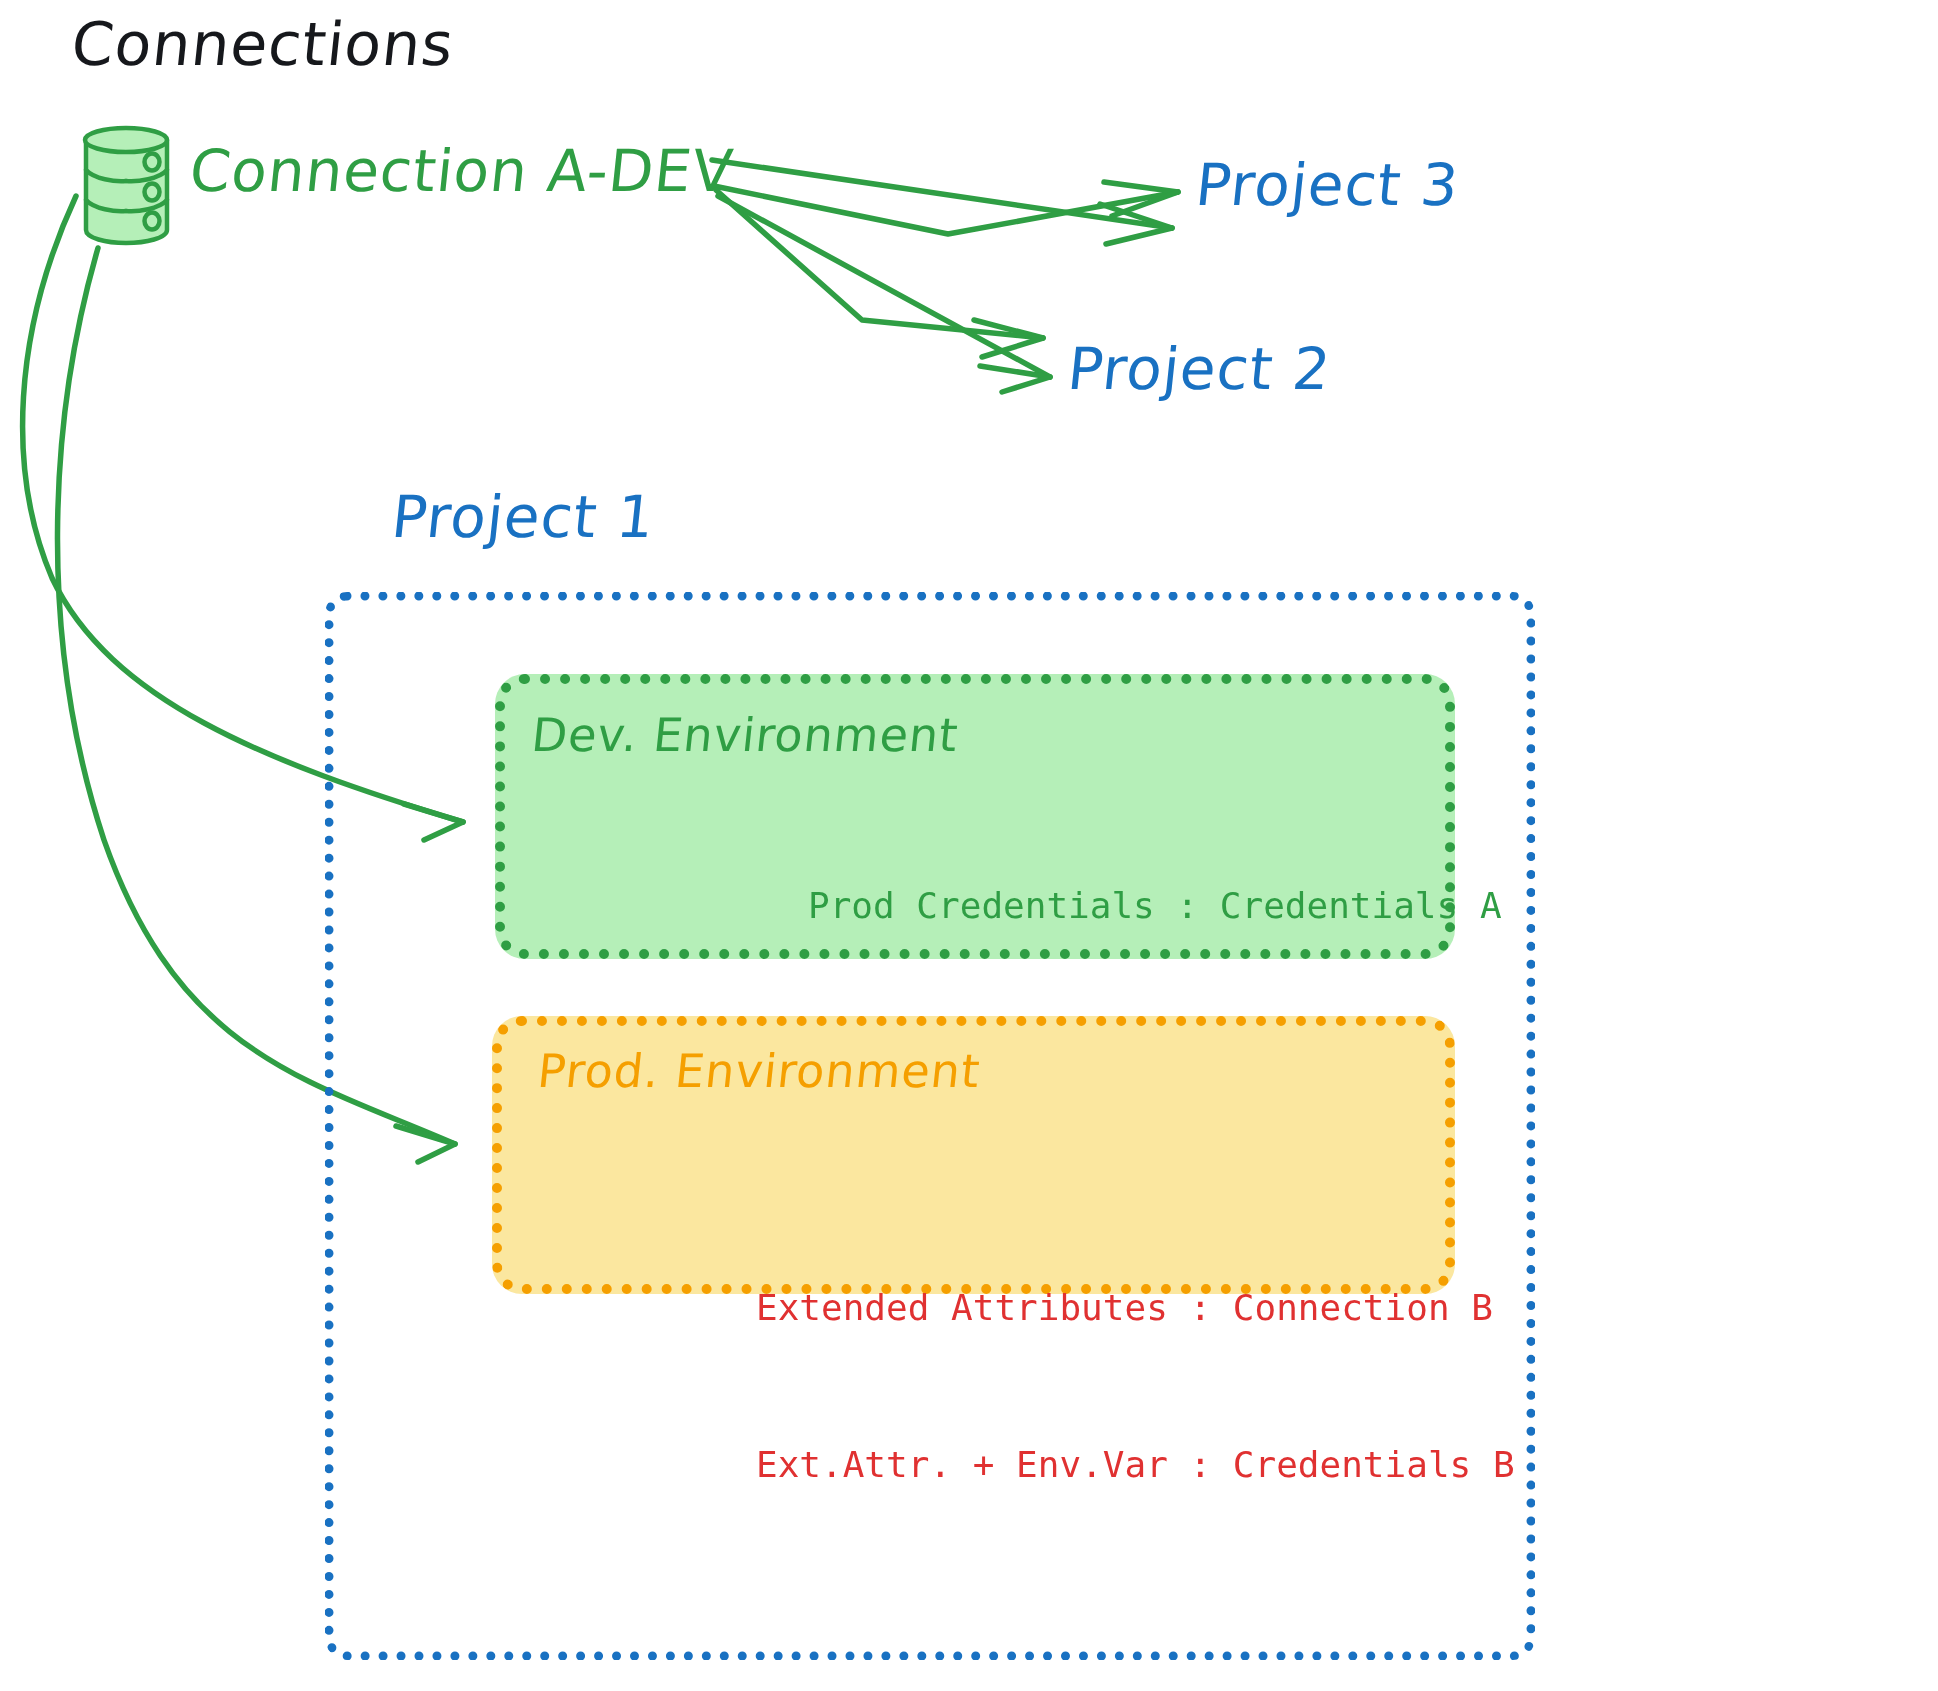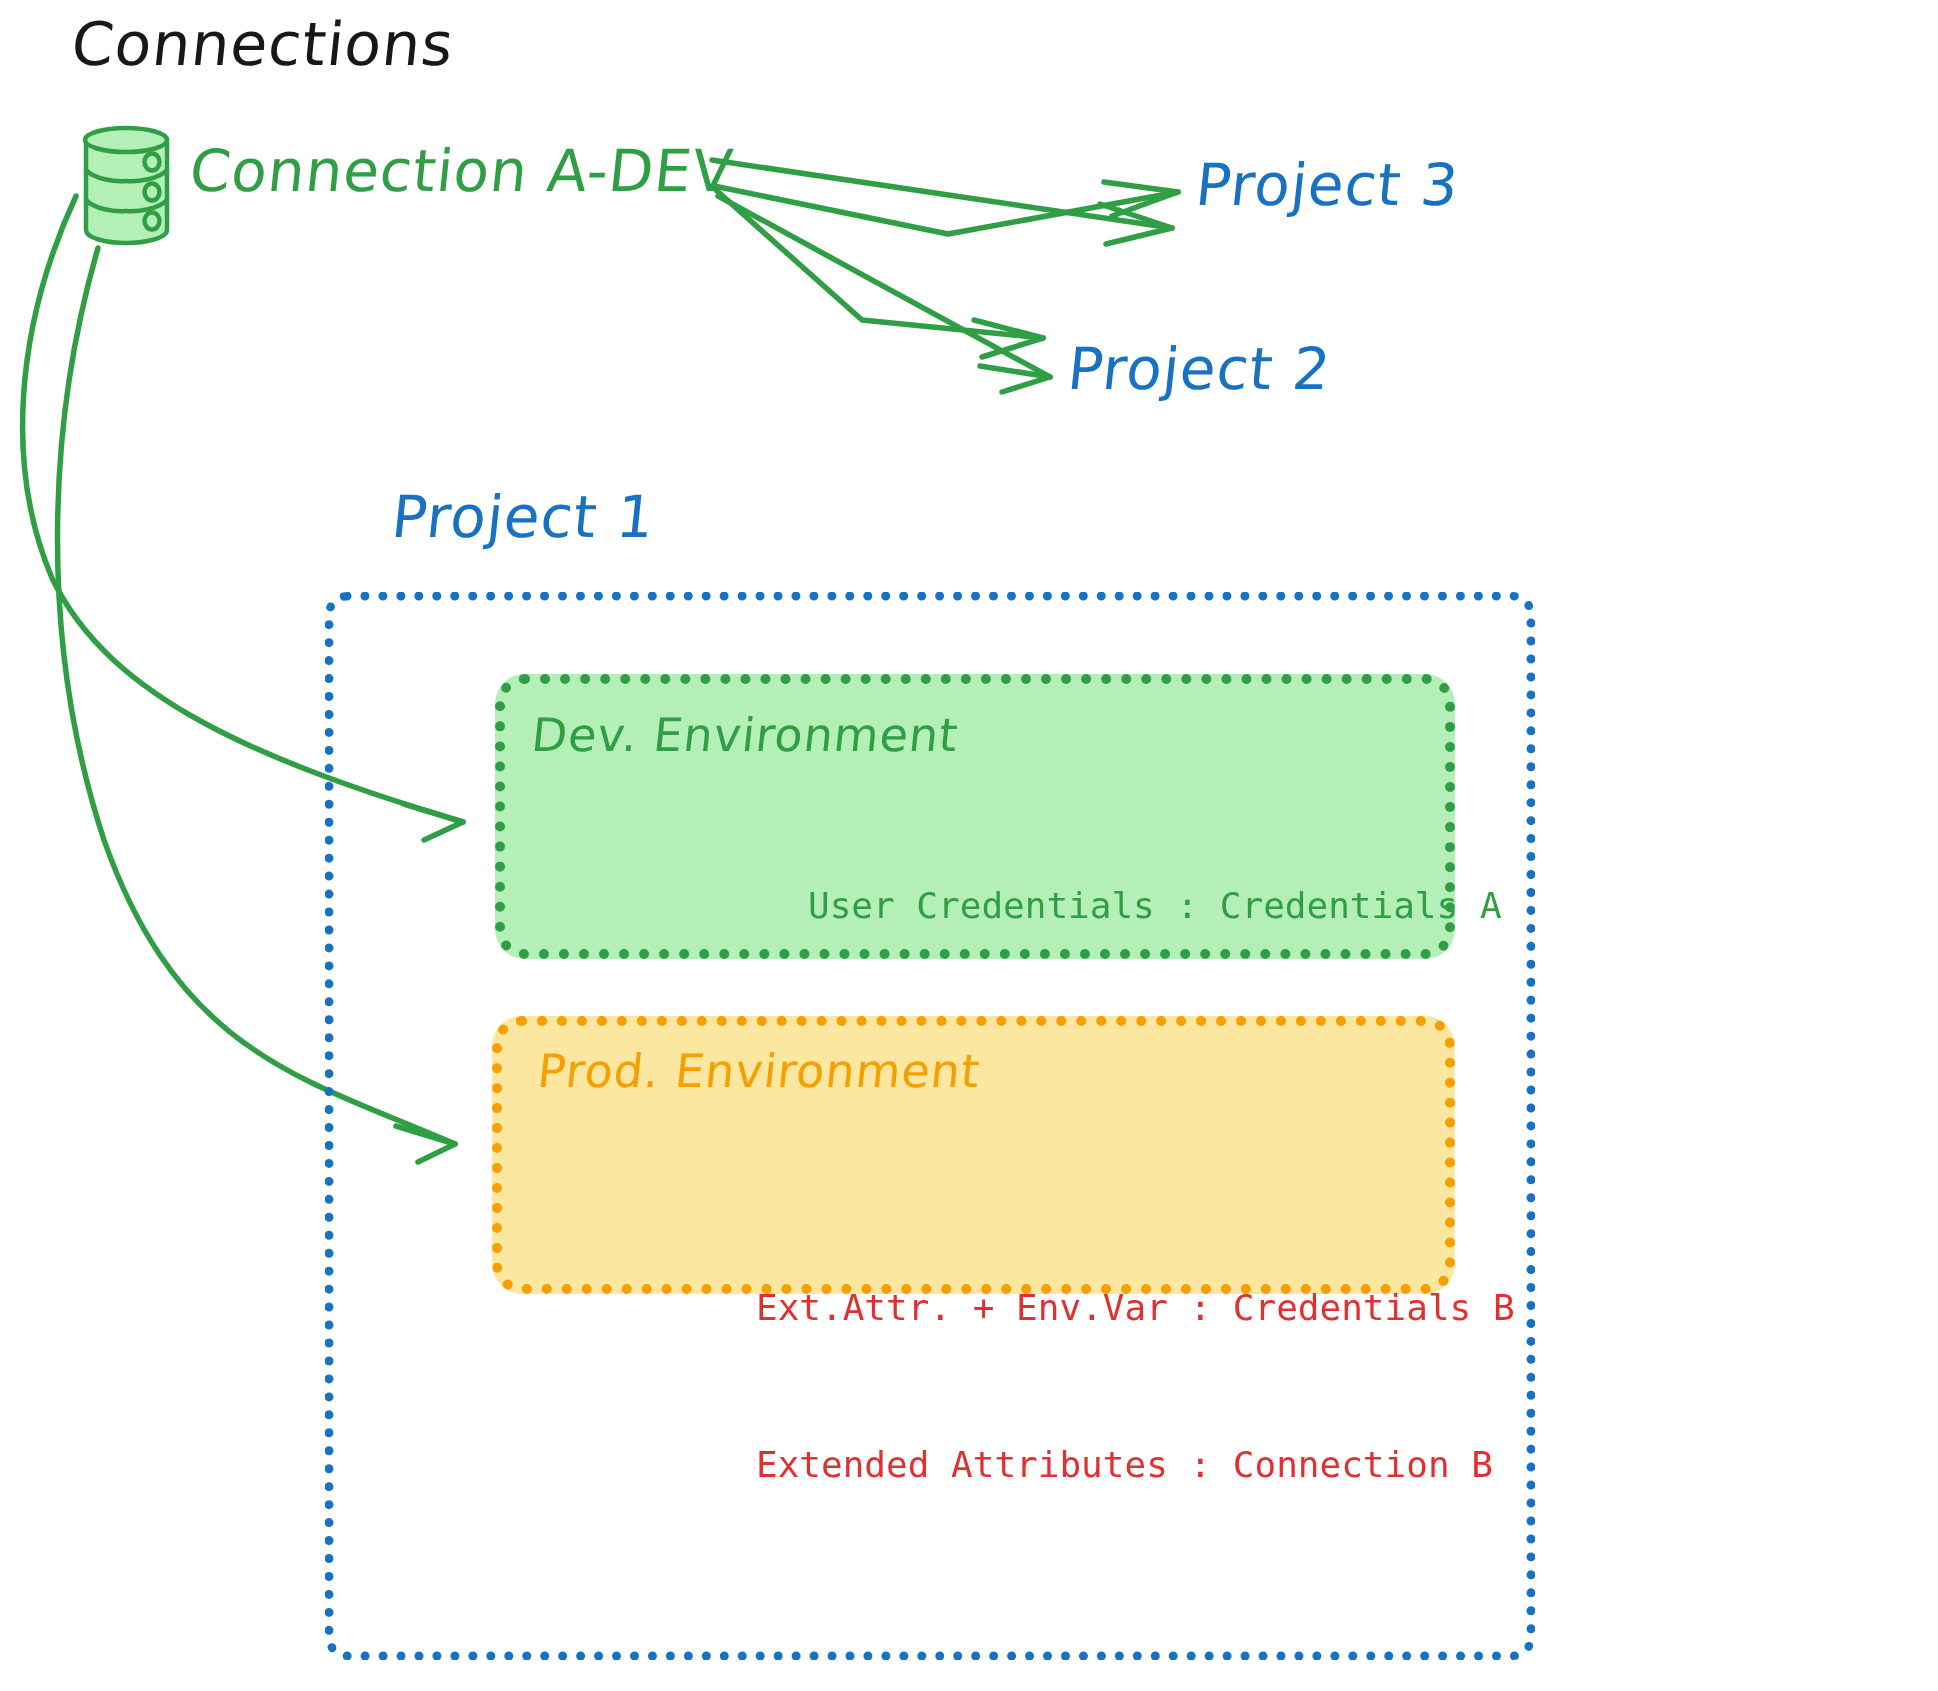--- a/index.html
+++ b/index.html
@@ -204,22 +204,22 @@
   <div class="hand" id="label-project-3">Project 3</div>
 
   <div class="hand" id="label-project-2">Project 2</div>
 
   <div class="hand" id="label-project-1">Project 1</div>
 
   <div id="project1-box"></div>
 
   <div id="dev-box"></div>
   <div class="hand" id="label-dev-env">Dev. Environment</div>
-  <div class="mono" id="dev-creds">User Credentials : Credentials A</div>
+  <div class="mono" id="dev-creds">Prod Credentials : Credentials A</div>
 
   <div id="prod-box"></div>
   <div class="hand" id="label-prod-env">Prod. Environment</div>
   <div class="mono" id="prod-lines">
+    <div>Extended Attributes : Connection B</div>
     <div>Ext.Attr. + Env.Var : Credentials B</div>
-    <div>Extended Attributes : Connection B</div>
   </div>
 
 </div>
 
 </body></html>

